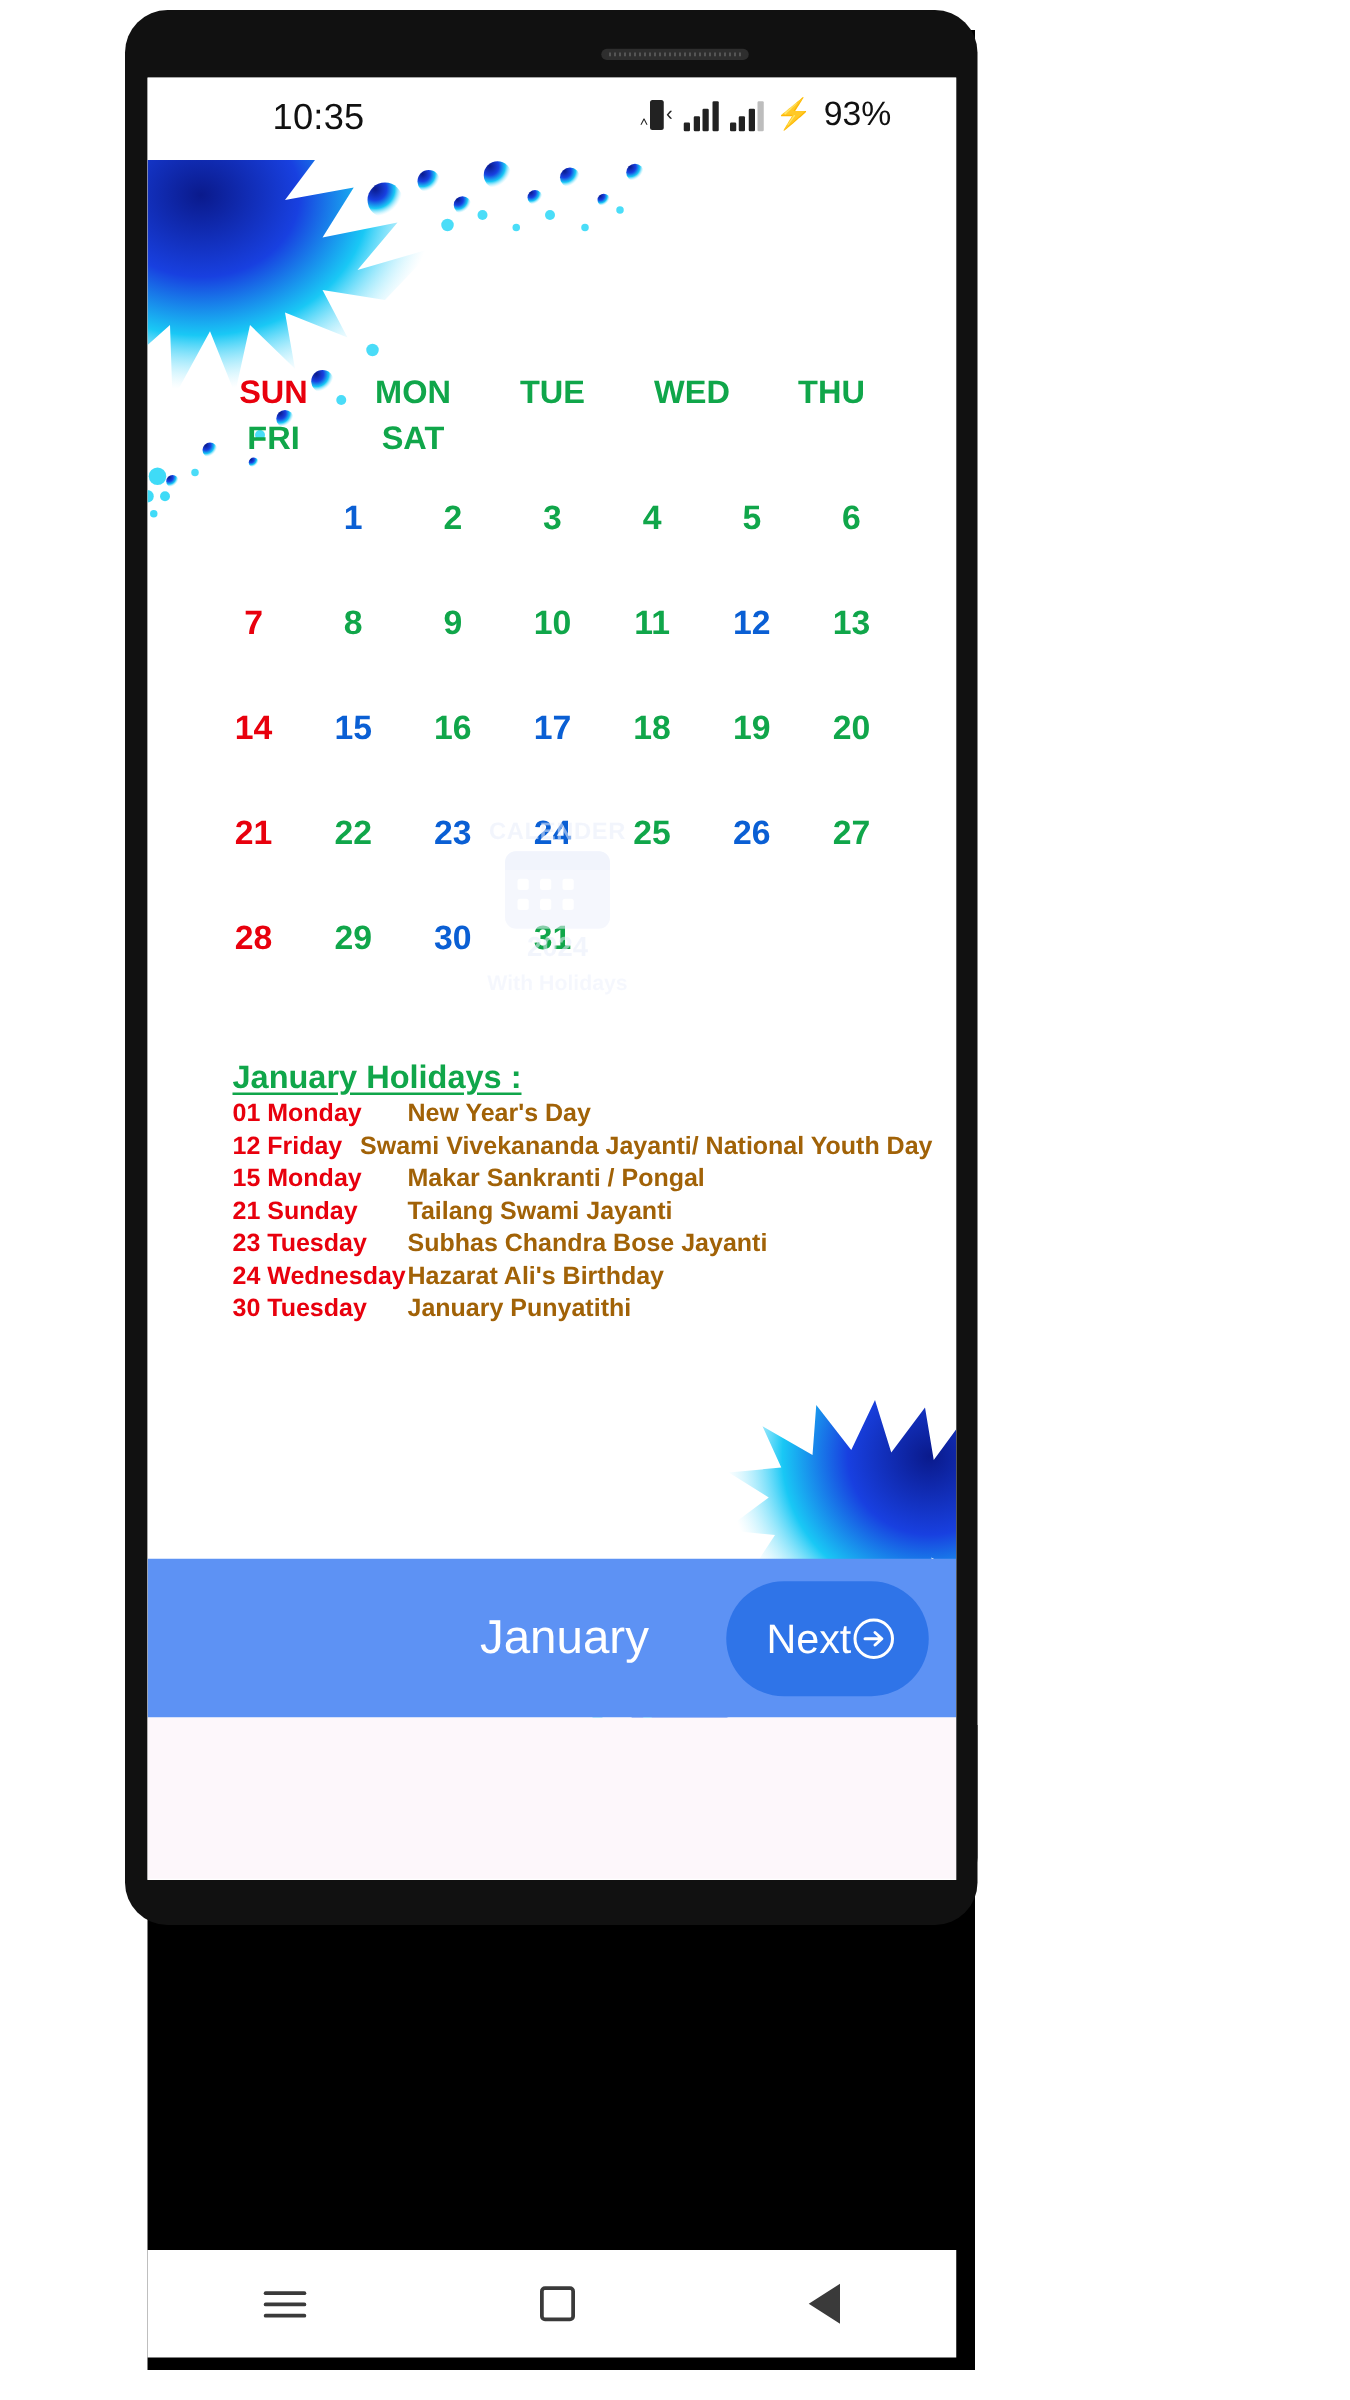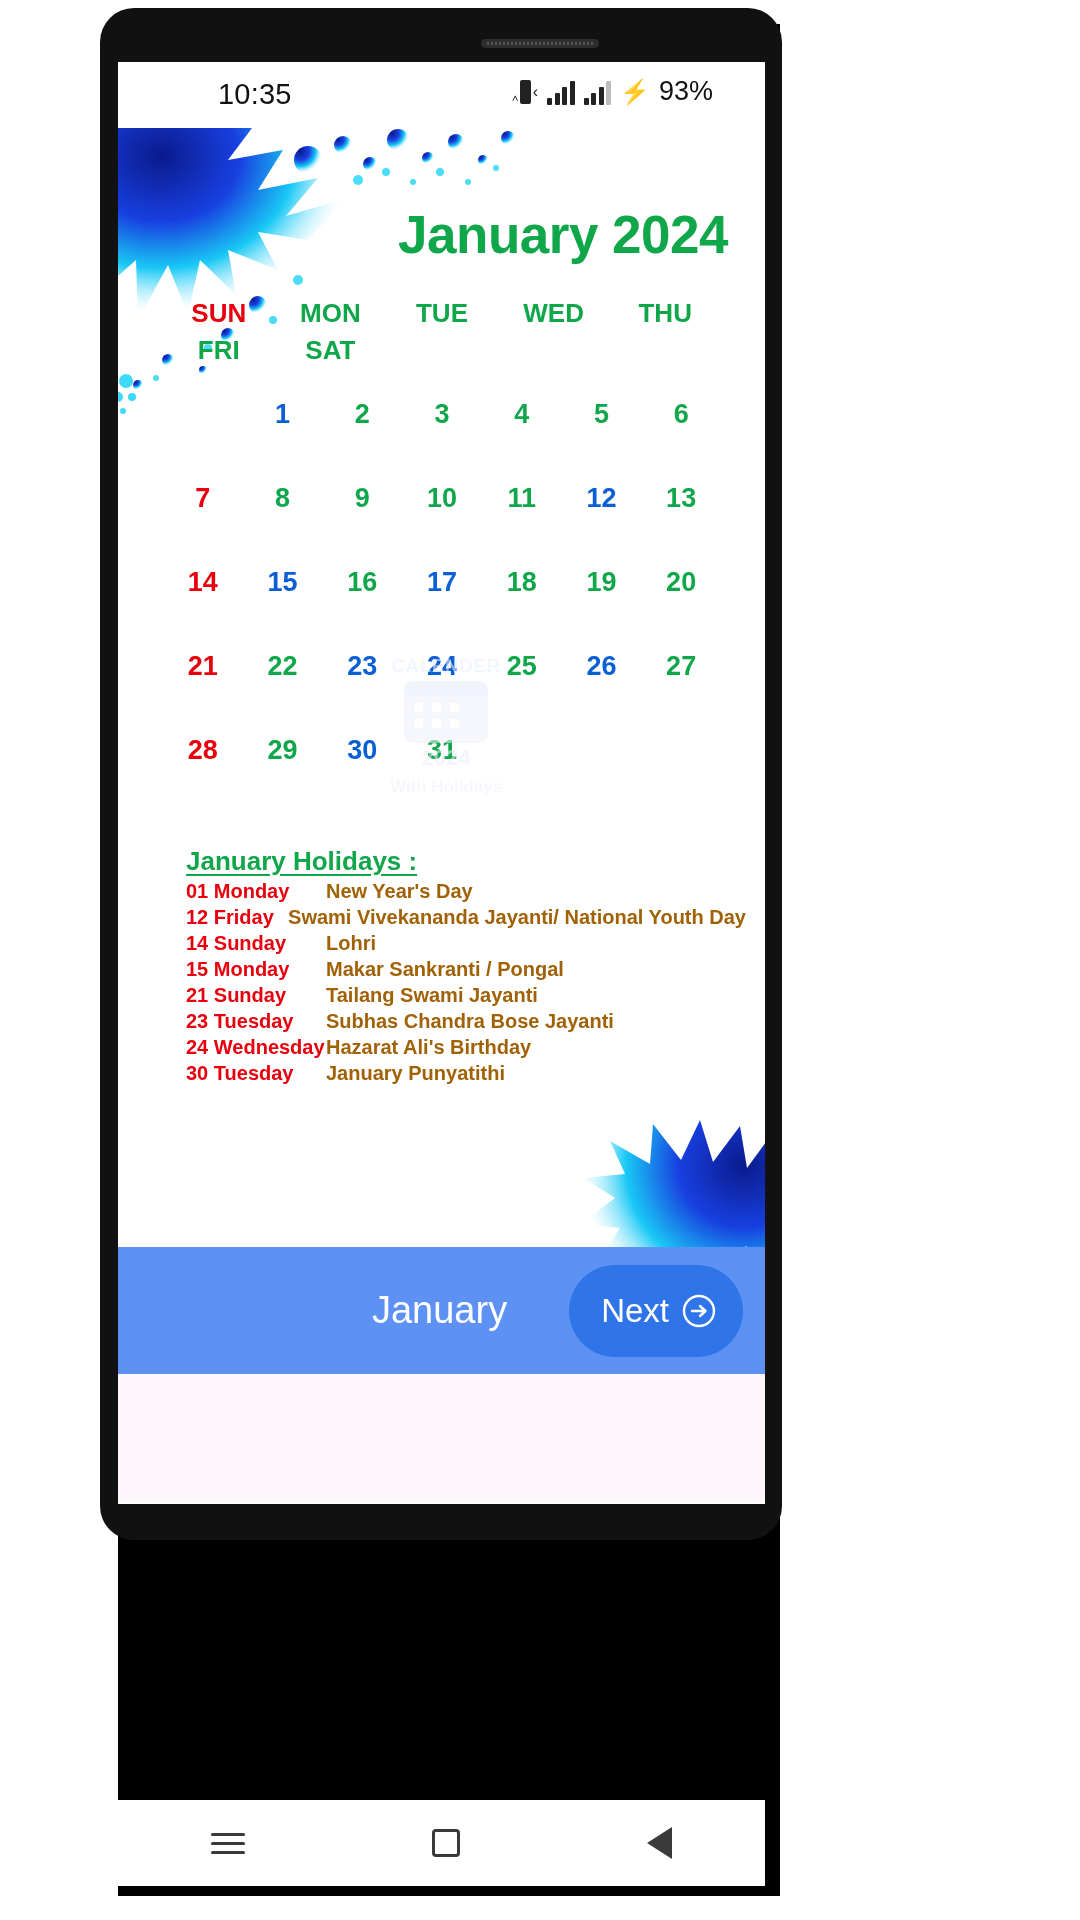--- a/index.html
+++ b/index.html
@@ -110,21 +110,21 @@
   .hol-name { font-size:20px; font-weight:bold; color:#a16207; white-space:nowrap; }
 
   
   .bottombar {
     position:absolute; left:0; bottom:130px; width:647px; height:127px;
     background:#5d92f4; display:flex; align-items:center; justify-content:flex-end;
   }
   .month-label { font-size:38px; font-weight:normal; color:#ffffff; margin-right:62px; }
   .next-btn {
     margin-right:22px; height:92px; padding:0 26px 0 32px;
-    background:#2f74e8; border-radius:46px; display:flex; align-items:center; gap:12px;
+    background:#2f74e8; border-radius:46px; display:flex; align-items:center; gap:0;
   }
   .next-label { font-size:33px; color:#ffffff; }
   .arrow-circle { width:36px; height:36px; }
   .softstrip { position:absolute; left:0; bottom:1px; width:647px; height:129px; background:#fdf7fb; }
   .navrow {
     position:absolute; left:118px; bottom:34px; width:647px; height:86px;
     background:#ffffff; display:flex; align-items:center; justify-content:space-around;
   }
   .nav-menu { width:34px; }
   .nav-menu i { display:block; height:3px; background:#3a3a3a; margin:6px 0; border-radius:2px; }
@@ -216,21 +216,20 @@
         <svg width="40" height="60" viewBox="0 0 40 60">
           <g fill="#2bd7f7" opacity=".9">
             <circle cx="12" cy="18" r="7"></circle>
               <circle cx="4" cy="34" r="5"></circle>
             <circle cx="18" cy="34" r="4"></circle>
               <circle cx="9" cy="48" r="3"></circle>
           </g>
         </svg>
       </div>
 
-      <div class="title">January 2024</div>
 
       <div class="cal">
         <div class="cal-row">
           <div class="dow sun">SUN</div>
           <div class="dow wk">MON</div>
           <div class="dow wk">TUE</div>
           <div class="dow wk">WED</div>
           <div class="dow wk">THU</div>
           <div class="dow wk">FRI</div>
           <div class="dow wk">SAT</div>
@@ -307,24 +306,20 @@
       <div class="hol-list" id="holidays-host">
           <div class="hol-row">
             <div class="hol-date">01 Monday</div>
             <div class="hol-name">New Year's Day</div>
           </div>
           <div class="hol-row">
             <div class="hol-date">12 Friday</div>
             <div class="hol-name">Swami Vivekananda Jayanti/ National Youth Day</div>
           </div>
           <div class="hol-row">
-            <div class="hol-date">14 Sunday</div>
-            <div class="hol-name">Lohri</div>
-          </div>
-          <div class="hol-row">
             <div class="hol-date">15 Monday</div>
             <div class="hol-name">Makar Sankranti / Pongal</div>
           </div>
           <div class="hol-row">
             <div class="hol-date">21 Sunday</div>
             <div class="hol-name">Tailang Swami Jayanti</div>
           </div>
           <div class="hol-row">
             <div class="hol-date">23 Tuesday</div>
             <div class="hol-name">Subhas Chandra Bose Jayanti</div>

